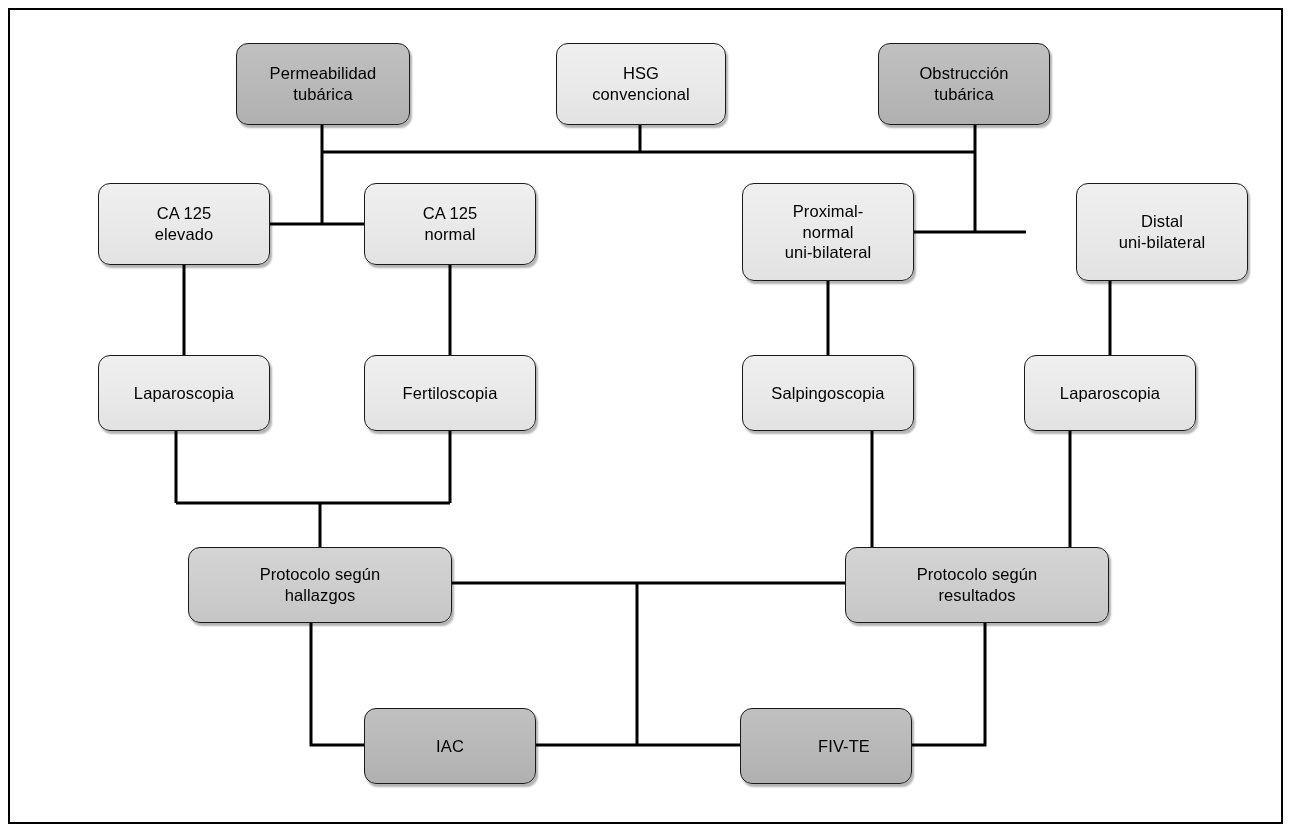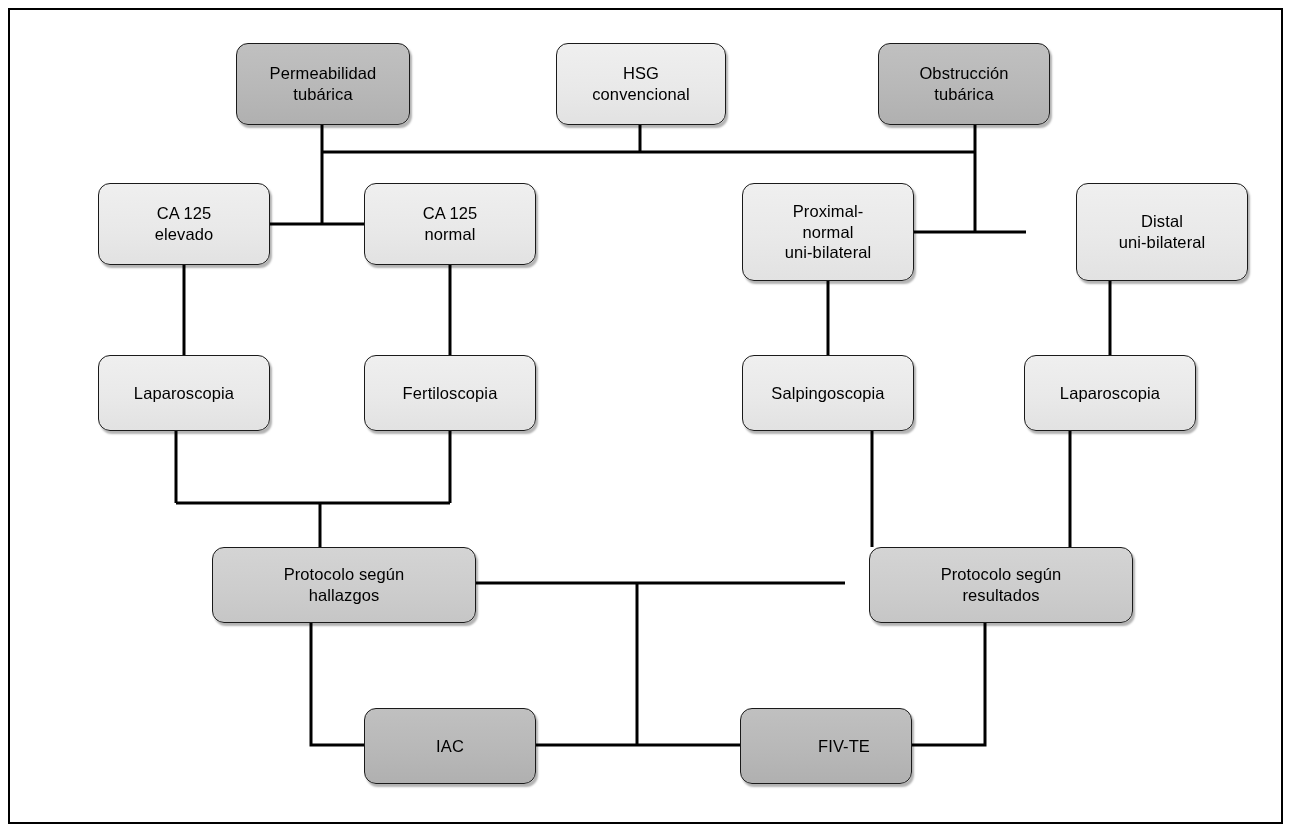--- a/index.html
+++ b/index.html
@@ -51,21 +51,20 @@
   .node .lbl { display: block; padding: 0 6px; white-space: pre-line; }
   .fill-light {
     background: linear-gradient(180deg, #efefef 0%, #e9e9e9 55%, #e2e2e2 100%);
     justify-content: center;
   }
   .fill-dark {
     background: linear-gradient(180deg, #c0c0c0 0%, #b8b8b8 55%, #b0b0b0 100%);
   }
   .fill-mid {
     background: linear-gradient(180deg, #d4d4d4 0%, #cdcdcd 55%, #c6c6c6 100%);
-    margin-left: 24px;
   }
 </style>
 </head>
 <body>
 
 <div id="canvas">
   <div id="frame"></div>
 
   <svg id="edges" viewBox="0 0 1293 832" xmlns="http://www.w3.org/2000/svg">
     <g stroke="#000000" stroke-width="3" fill="none" stroke-linecap="butt">

